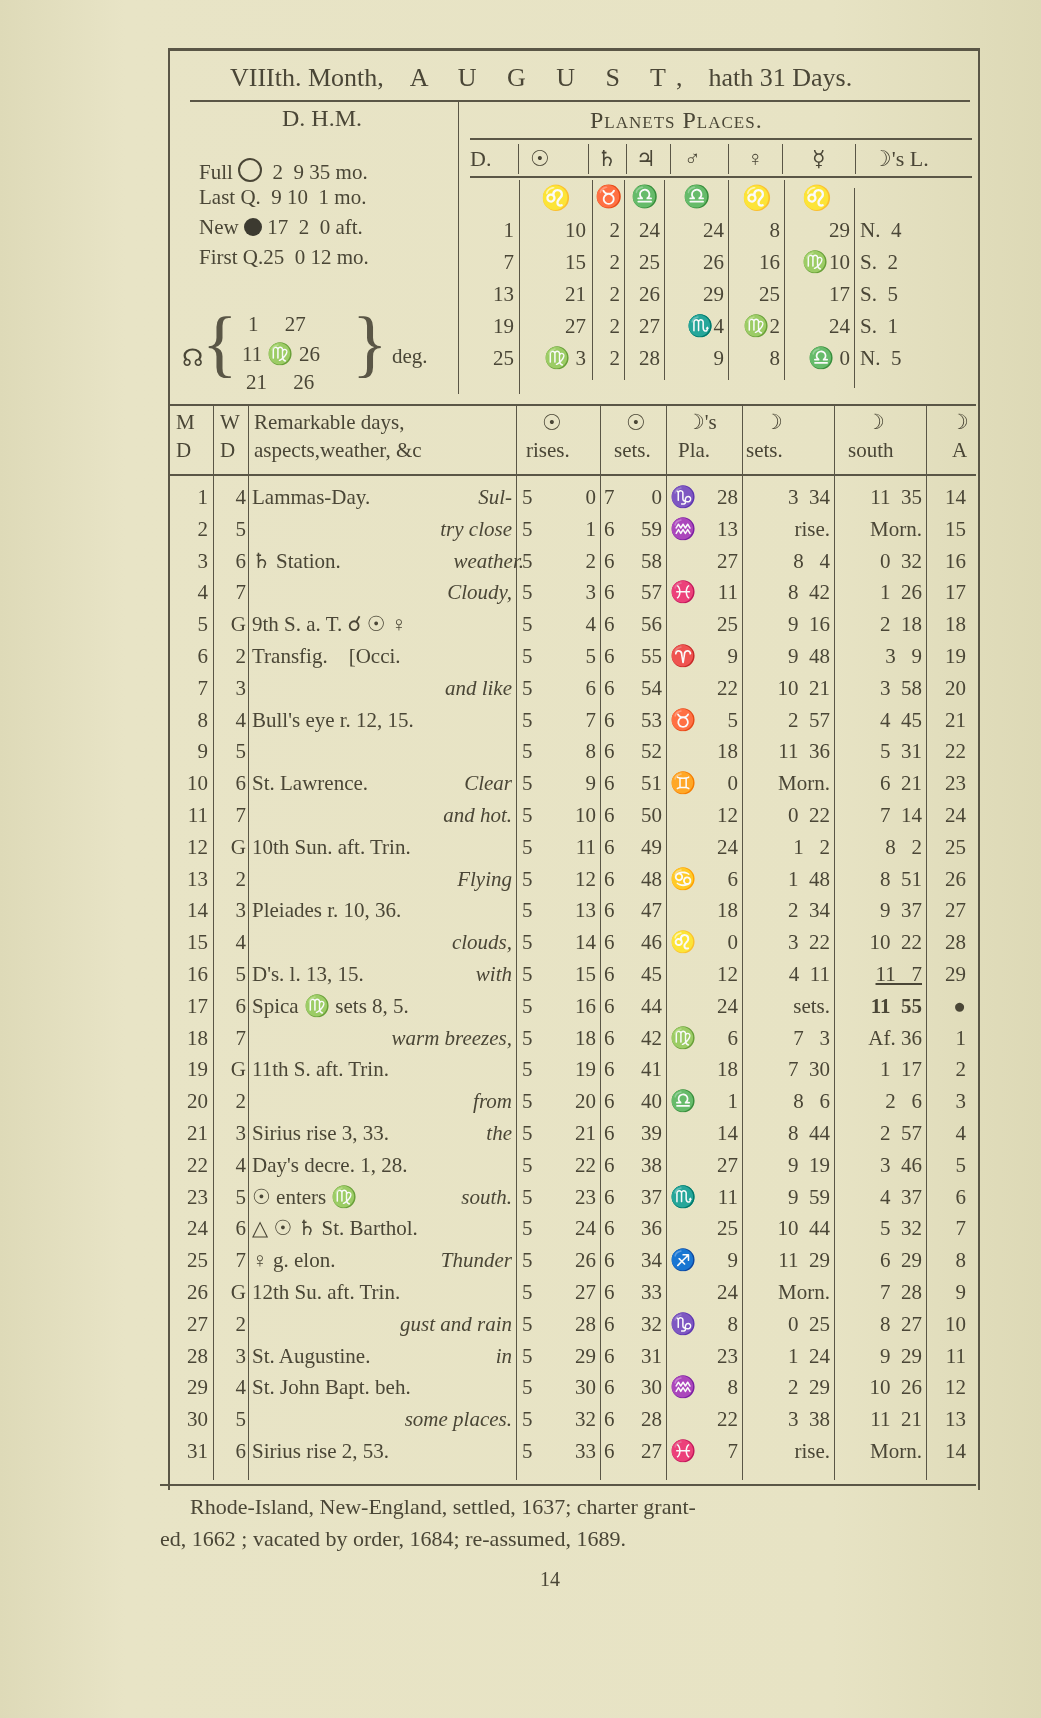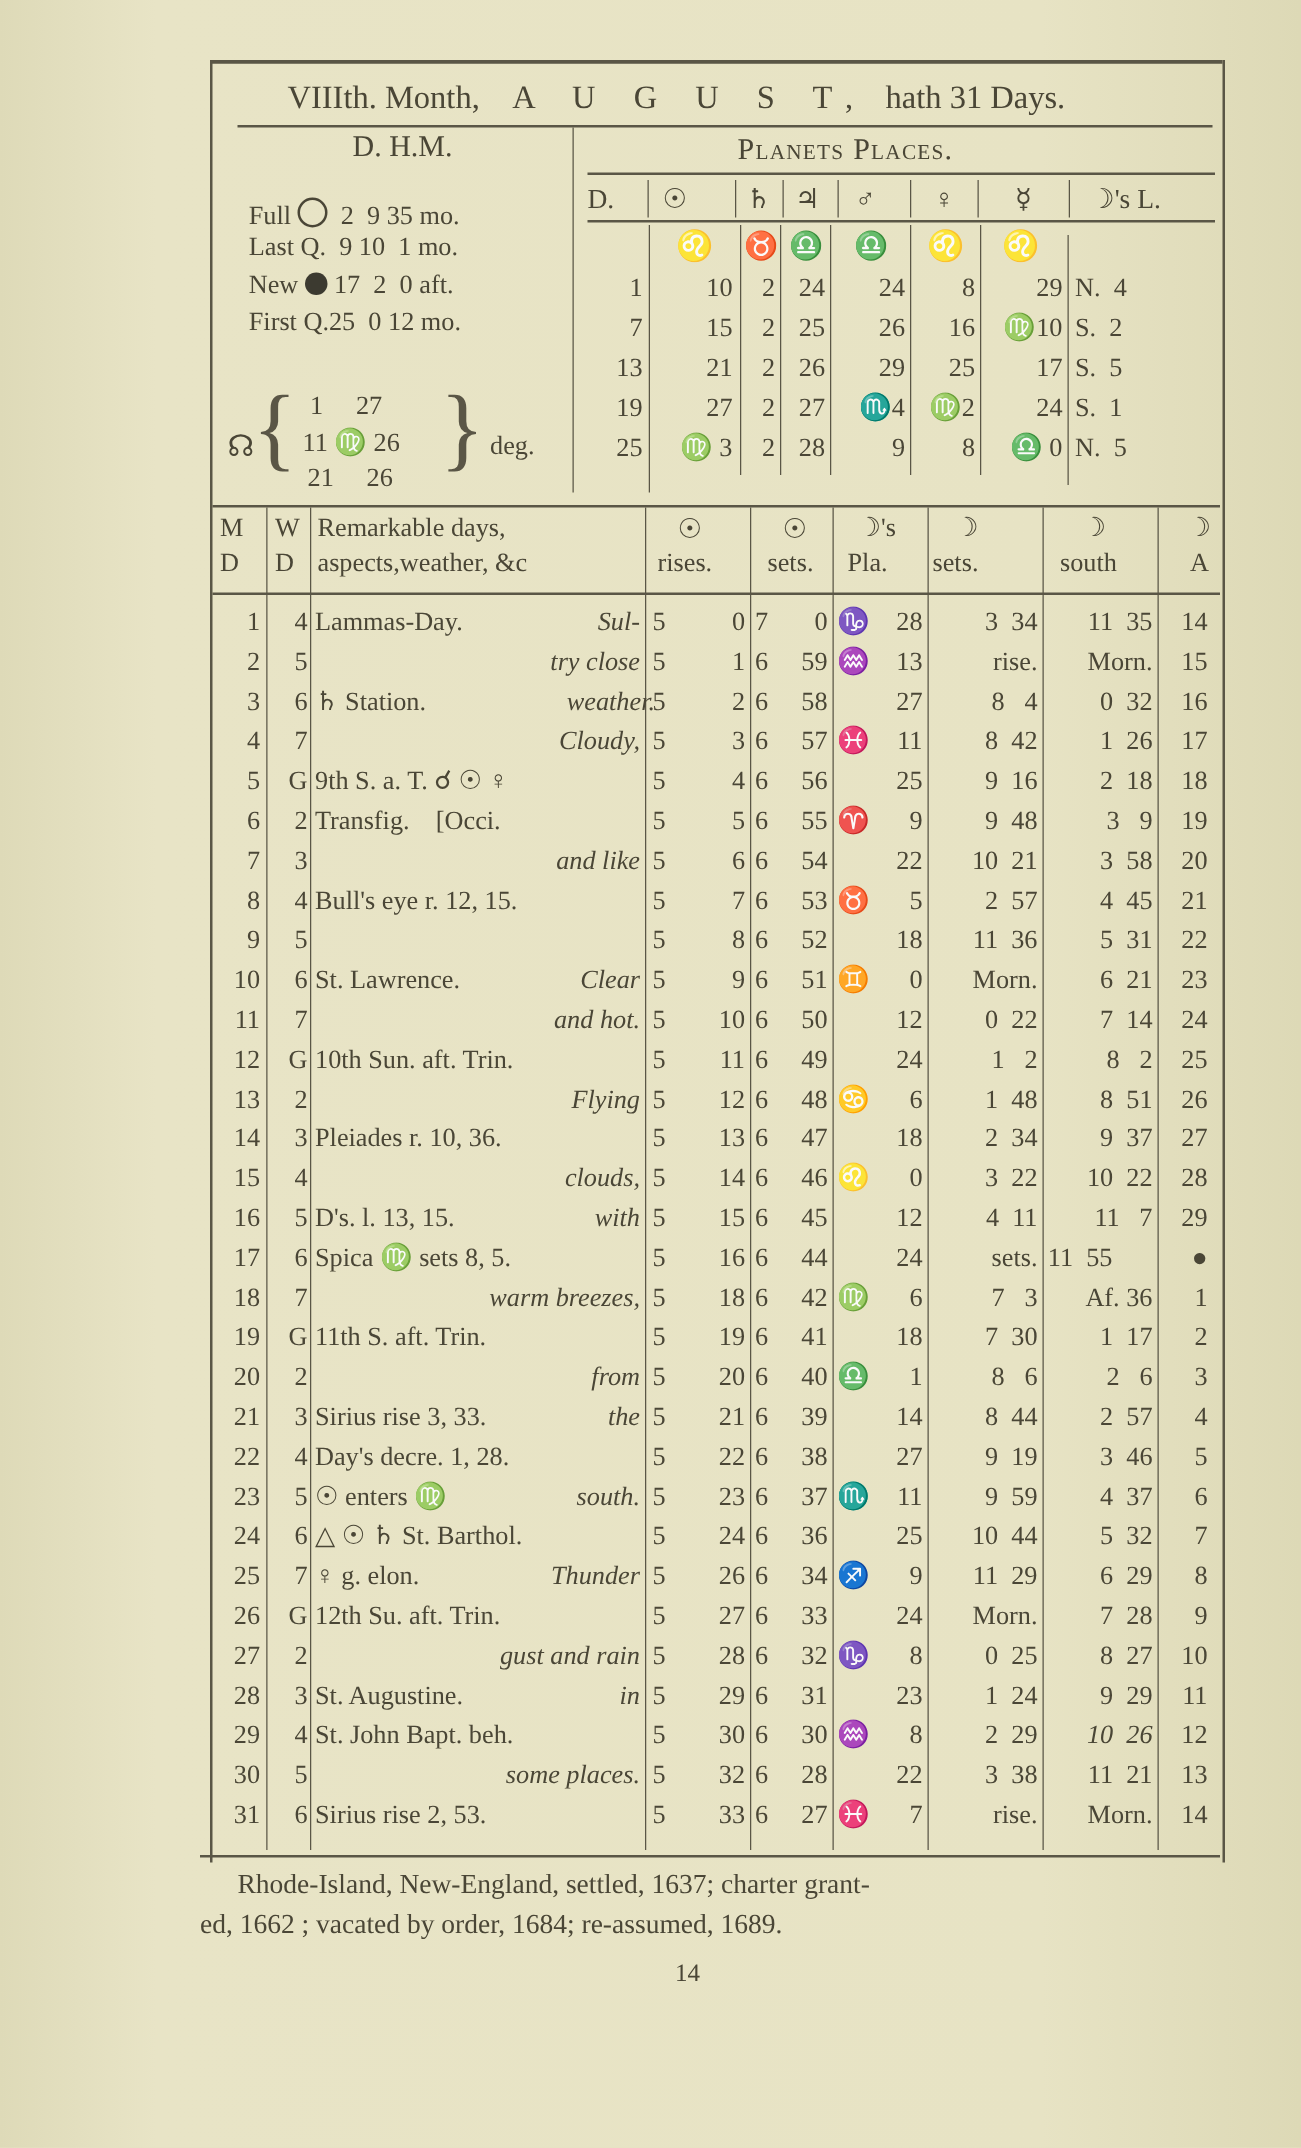--- a/index.html
+++ b/index.html
@@ -414,36 +414,36 @@
         <div class="cell r" style="left: 216px; width: 30px;">5</div>
         <div class="cell " style="left: 252px;">D's. l. 13, 15.</div>
         <div class="cell r it" style="left: 252px; width: 260px;">with</div>
         <div class="cell " style="left: 522px; width: 20px;">5</div>
         <div class="cell r" style="left: 540px; width: 56px;">15</div>
         <div class="cell " style="left: 604px; width: 20px;">6</div>
         <div class="cell r" style="left: 616px; width: 46px;">45</div>
         <div class="cell " style="left: 670px; width: 30px;"></div>
         <div class="cell r" style="left: 692px; width: 46px;">12</div>
         <div class="cell r" style="left: 746px; width: 84px;">4  11</div>
-        <div class="cell r" style="left: 838px; width: 84px;">11   7</div>
+        <div class="cell r" style="left: 838px; width: 84px; text-decoration: underline;">11   7</div>
         <div class="cell r" style="left: 928px; width: 38px;">29</div>
       </div>
       <div class="row" style="top: 990.8px; left: 0px;">
         <div class="cell r" style="left: 172px; width: 36px;">17</div>
         <div class="cell r" style="left: 216px; width: 30px;">6</div>
         <div class="cell " style="left: 252px;">Spica ♍ sets 8, 5.</div>
         <div class="cell r it" style="left: 252px; width: 260px;"></div>
         <div class="cell " style="left: 522px; width: 20px;">5</div>
         <div class="cell r" style="left: 540px; width: 56px;">16</div>
         <div class="cell " style="left: 604px; width: 20px;">6</div>
         <div class="cell r" style="left: 616px; width: 46px;">44</div>
         <div class="cell " style="left: 670px; width: 30px;"></div>
         <div class="cell r" style="left: 692px; width: 46px;">24</div>
         <div class="cell r" style="left: 746px; width: 84px;">sets.</div>
-        <div class="cell r" style="left: 806px; width: 84px;">11  55</div>
+        <div class="cell r" style="left: 838px; width: 84px; font-weight: bold;">11  55</div>
         <div class="cell r" style="left: 928px; width: 38px;">●</div>
       </div>
       <div class="row" style="top: 1022.6px; left: 0px;">
         <div class="cell r" style="left: 172px; width: 36px;">18</div>
         <div class="cell r" style="left: 216px; width: 30px;">7</div>
         <div class="cell " style="left: 252px;"></div>
         <div class="cell r it" style="left: 252px; width: 260px;">warm breezes,</div>
         <div class="cell " style="left: 522px; width: 20px;">5</div>
         <div class="cell r" style="left: 540px; width: 56px;">18</div>
         <div class="cell " style="left: 604px; width: 20px;">6</div>
@@ -609,21 +609,21 @@
         <div class="cell r" style="left: 216px; width: 30px;">4</div>
         <div class="cell " style="left: 252px;">St. John Bapt. beh.</div>
         <div class="cell r it" style="left: 252px; width: 260px;"></div>
         <div class="cell " style="left: 522px; width: 20px;">5</div>
         <div class="cell r" style="left: 540px; width: 56px;">30</div>
         <div class="cell " style="left: 604px; width: 20px;">6</div>
         <div class="cell r" style="left: 616px; width: 46px;">30</div>
         <div class="cell " style="left: 670px; width: 30px;">♒</div>
         <div class="cell r" style="left: 692px; width: 46px;">8</div>
         <div class="cell r" style="left: 746px; width: 84px;">2  29</div>
-        <div class="cell r" style="left: 838px; width: 84px; font-style: italic;">10  26</div>
+        <div class="cell r" style="left: 838px; width: 84px;">10  26</div>
         <div class="cell r" style="left: 928px; width: 38px;">12</div>
       </div>
       <div class="row" style="top: 1404.2px; left: 0px;">
         <div class="cell r" style="left: 172px; width: 36px;">30</div>
         <div class="cell r" style="left: 216px; width: 30px;">5</div>
         <div class="cell " style="left: 252px;"></div>
         <div class="cell r it" style="left: 252px; width: 260px;">some places.</div>
         <div class="cell " style="left: 522px; width: 20px;">5</div>
         <div class="cell r" style="left: 540px; width: 56px;">32</div>
         <div class="cell " style="left: 604px; width: 20px;">6</div>

